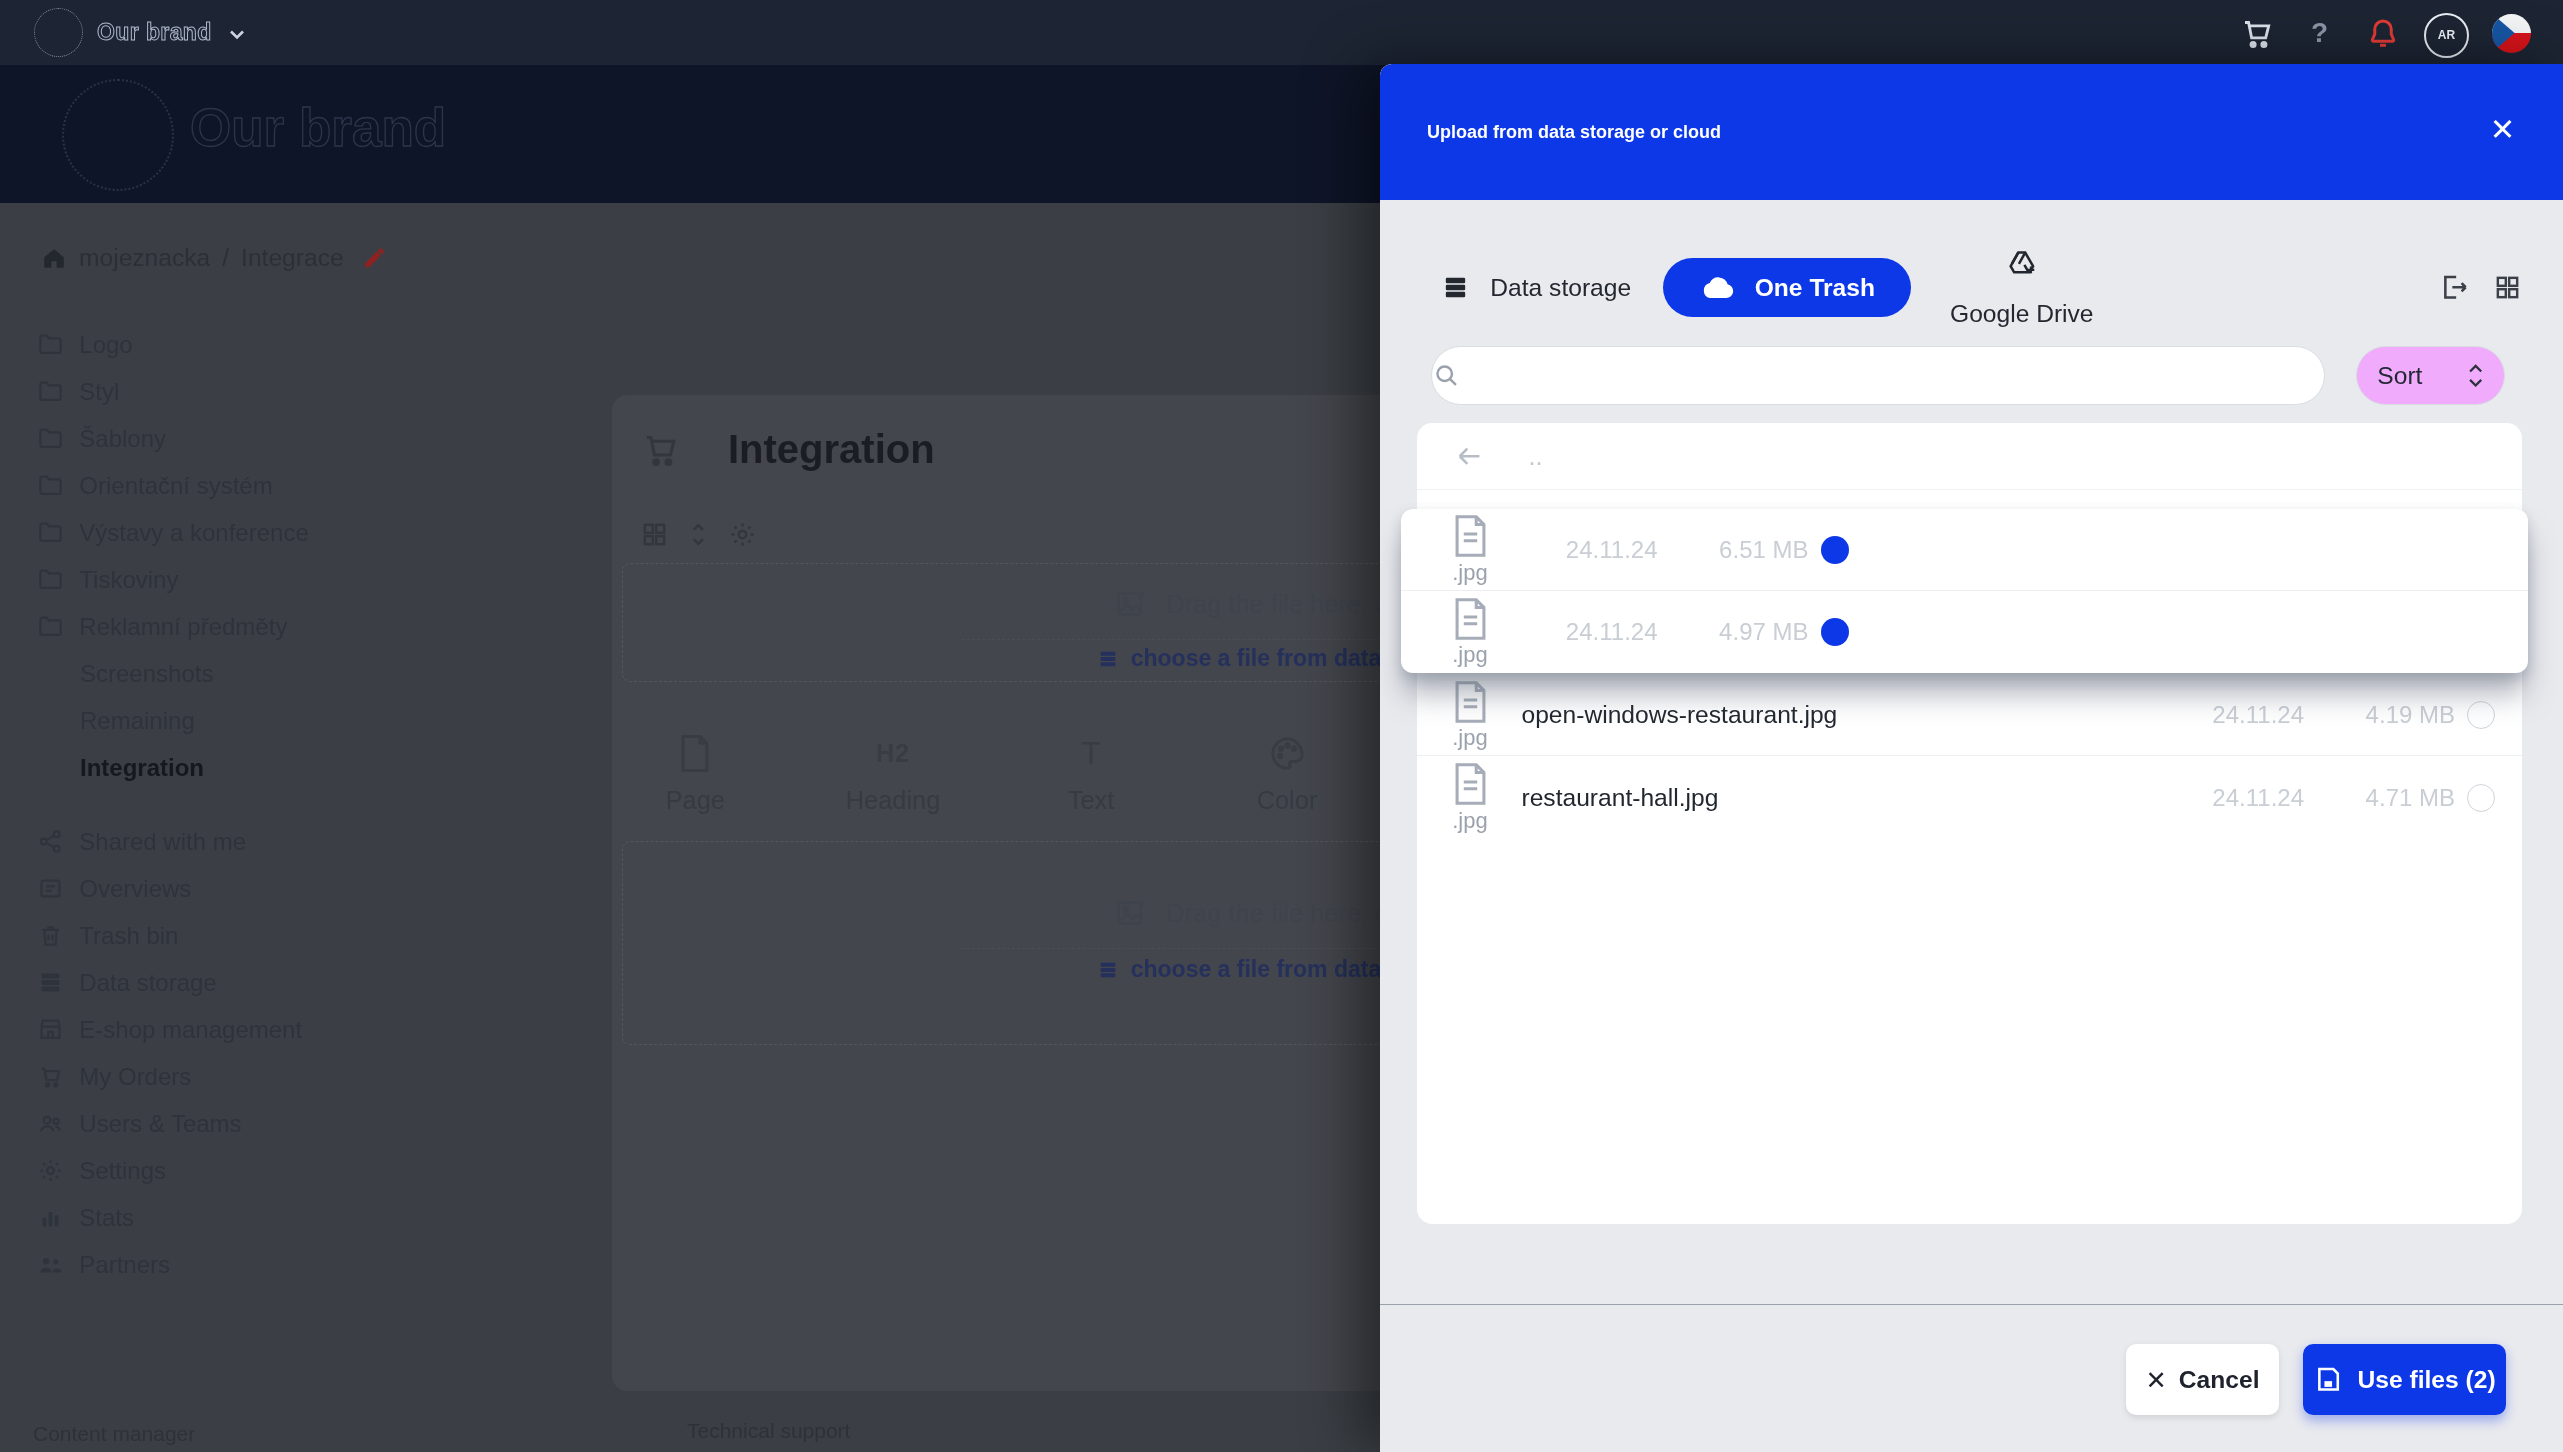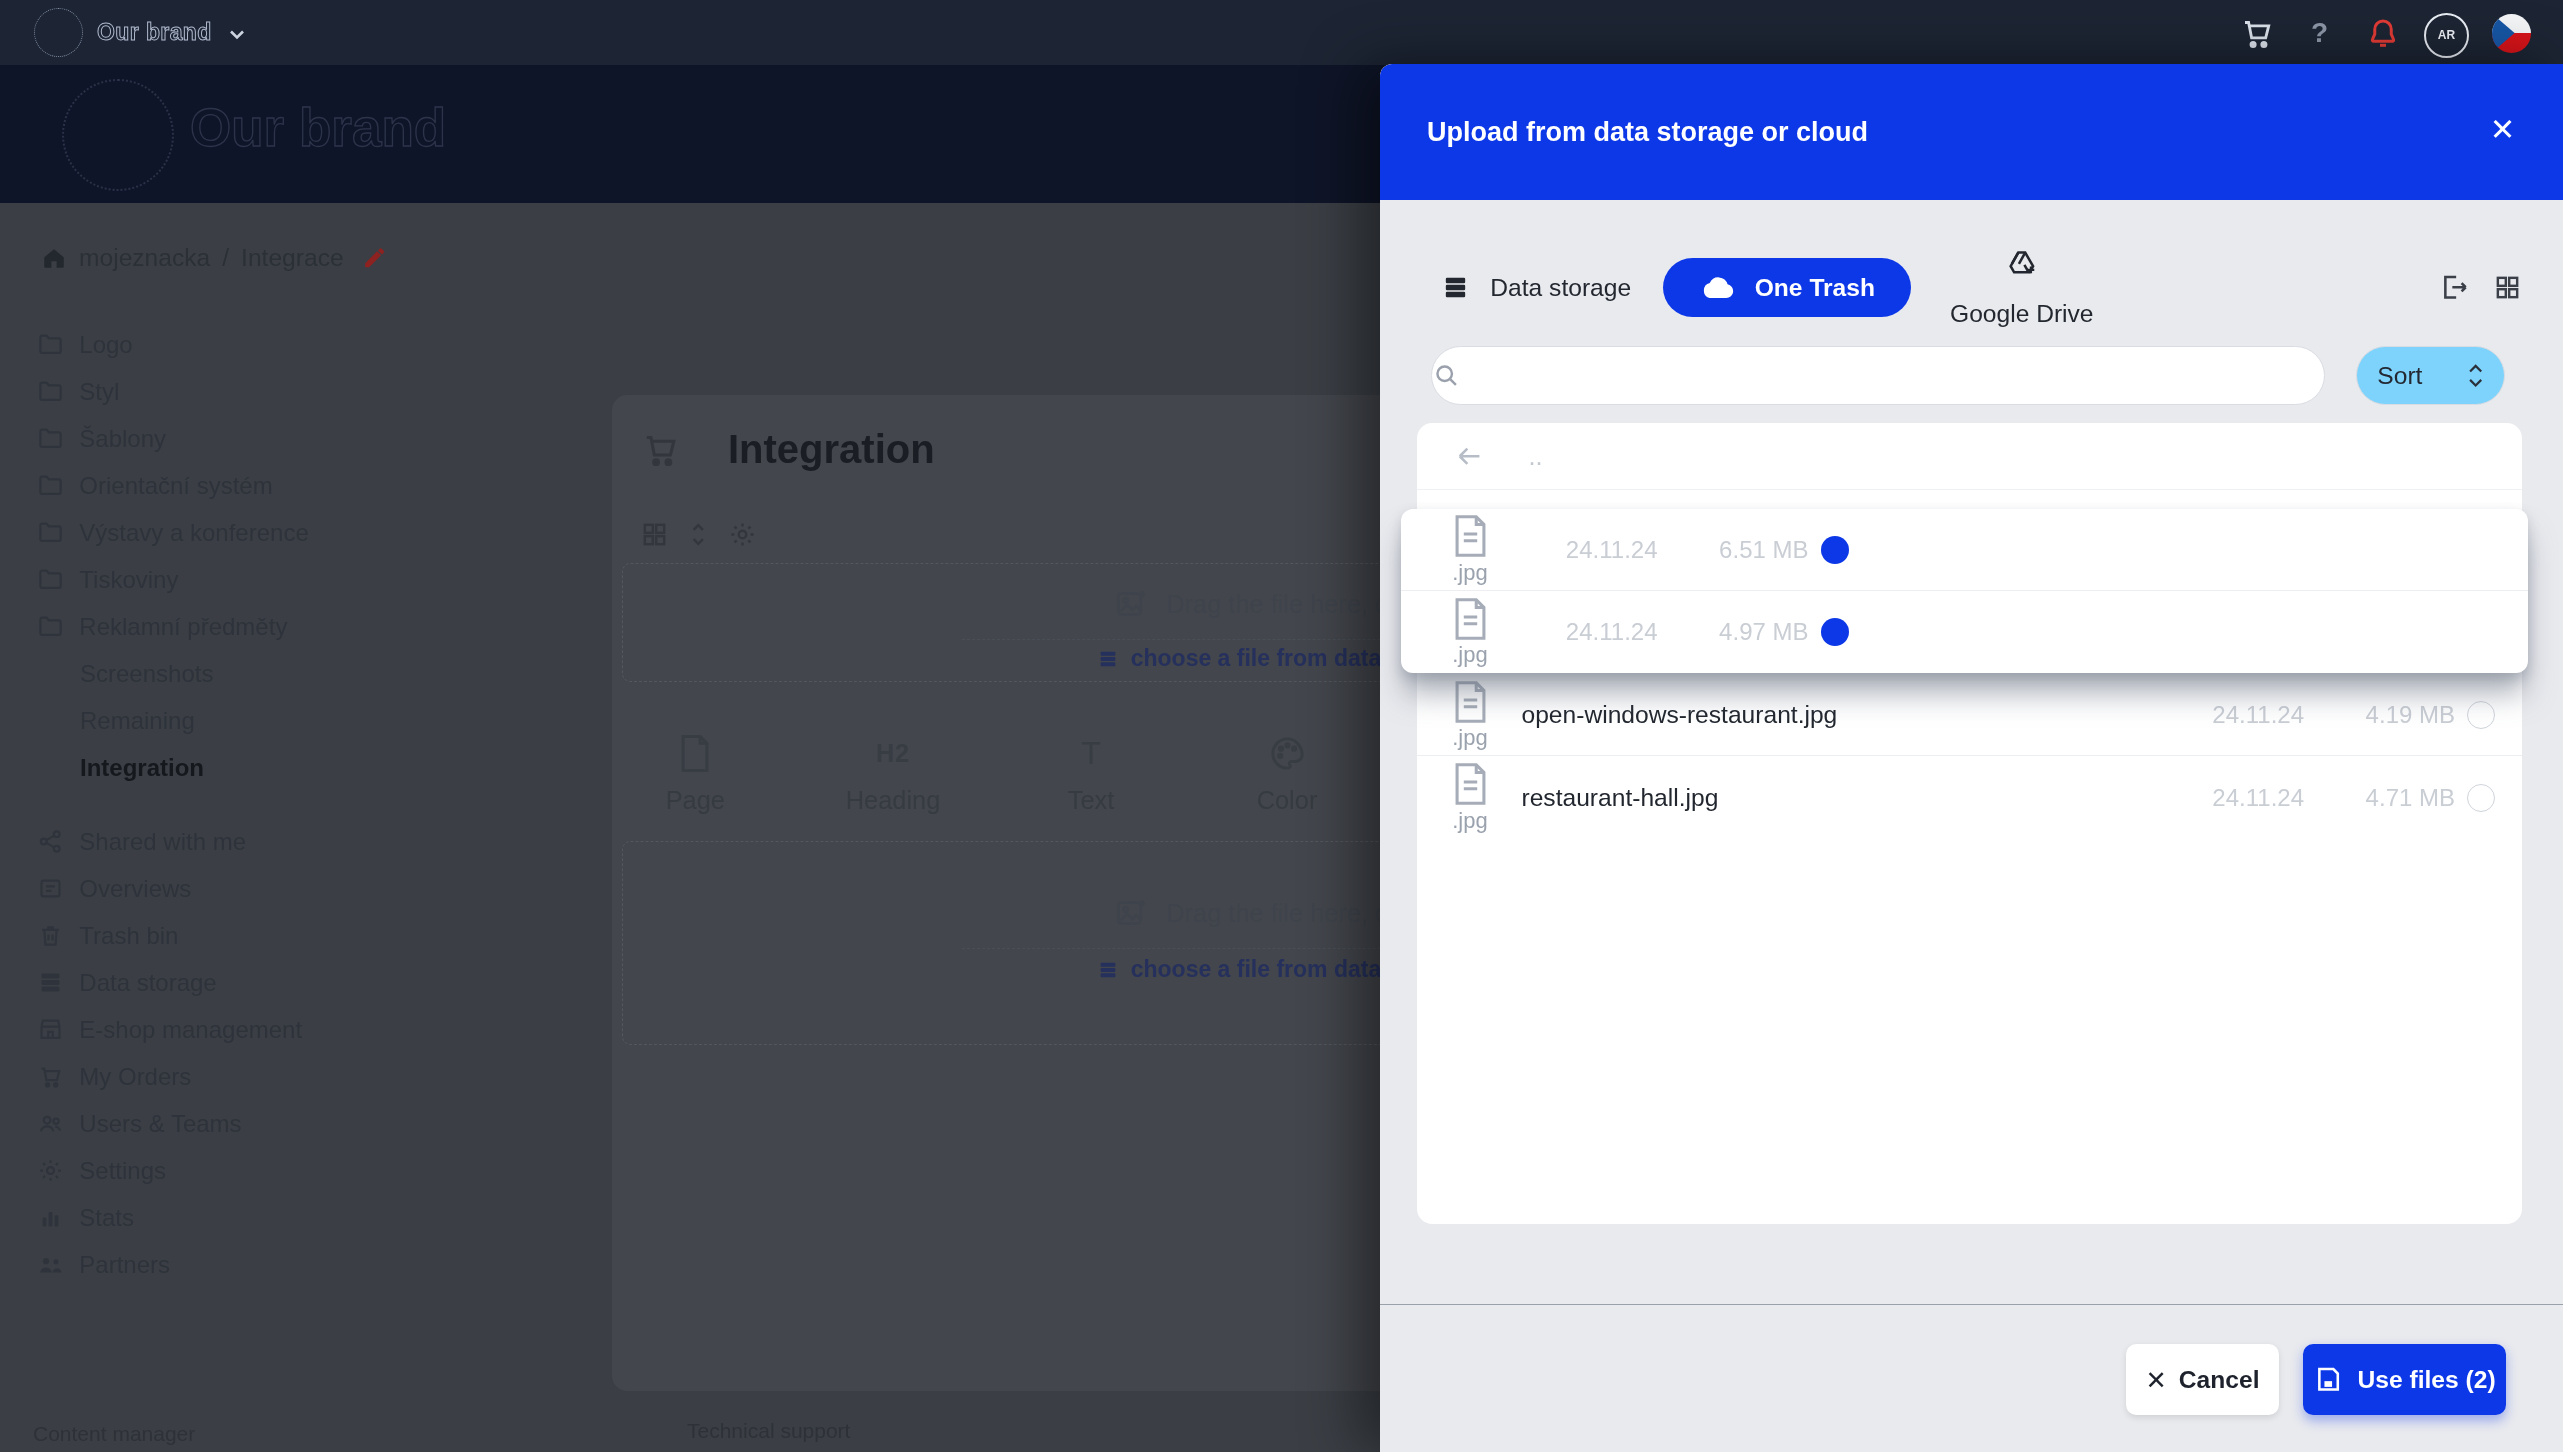--- a/index.html
+++ b/index.html
@@ -60,38 +60,38 @@
   .el .elab{margin-top:12px;font-size:25.4px;}
   .glyphH{font-size:25.4px;font-weight:700;letter-spacing:0.8px;}
   .glyphT{font-size:32px;font-weight:500;}
   .pg-foot{font-size:21px;color:#2e3238;z-index:1;}
 
   
   .modal{left:1380px;top:64px;width:1183px;height:1388px;background:#e9eaee;
          border-top-left-radius:12px;box-shadow:-20.3px 0 59px rgba(0,0,0,.45);z-index:10;overflow:hidden;}
   .m-head{position:absolute;left:0;top:0;width:100%;height:136px;background:#0d38e8;
           border-top-left-radius:12px;display:flex;align-items:center;}
-  .m-title{margin-left:47px;color:#fff;font-size:27px;font-weight:600;}
+  .m-title{margin-left:47px;color:#fff;font-size:18px;font-weight:600;}
   .m-close{position:absolute;right:37px;top:42px;width:47px;height:47px;display:flex;align-items:center;
            justify-content:center;color:#fff;font-size:30.5px;font-weight:300;cursor:pointer;}
   .tabs{position:absolute;left:61px;right:41px;top:194px;height:59px;display:flex;align-items:center;}
   .tab{display:flex;align-items:center;gap:20.3px;font-size:24.6px;color:#23272f;font-weight:500;cursor:pointer;}
   .tab .tic{color:#23272f;}
   .tab-pill{margin-left:32px;height:59px;padding:0 36px;border-radius:30px;background:#0d38e8;
             display:flex;align-items:center;gap:18.6px;color:#fff;font-size:24.6px;font-weight:600;cursor:pointer;}
   .tab-g{margin-left:39px;flex-direction:column;}
   .tabs .spacer{flex:1;}
   .t-right{display:flex;align-items:center;gap:24px;color:#3a3f48;}
   .search{position:absolute;left:51px;top:282px;width:894px;height:59px;background:#fff;border:1.7px solid #d9dce2;
           border-radius:30px;display:flex;align-items:center;box-sizing:border-box;}
   .search input{flex:1;margin-left:29px;border:0;outline:none;background:transparent;
           font-size:24.6px;color:#3c424c;font-family:inherit;}
   .search input::placeholder{color:#8d93a0;}
   .mag{margin-right:22px;color:#9aa1ac;}
-  .sort{position:absolute;left:976px;top:282px;width:149px;height:59px;background:#7dd3fc;border:1.7px solid #d9dce2;
+  .sort{position:absolute;left:976px;top:282px;width:149px;height:59px;background:#f0abfc;border:1.7px solid #d9dce2;
         border-radius:30px;display:flex;align-items:center;justify-content:space-between;
         box-sizing:border-box;padding:0 20.3px;cursor:pointer;}
   .sort .slab{font-size:24.6px;color:#232832;}
   .updown{display:flex;flex-direction:column;gap:4.2px;color:#2b313b;}
 
   .panel{position:absolute;left:37px;top:359px;width:1105px;height:801px;background:#fff;border-radius:15.3px;}
   .back-row{display:flex;align-items:center;height:66px;padding-left:37px;border-bottom:0.8px solid #f0f1f4;cursor:pointer;}
   .back-row .arr{color:#b7bdc7;}
   .back-row .dots{margin-left:44px;font-size:25.4px;color:#c3c8d0;}
   .file-row{display:flex;align-items:center;box-sizing:border-box;}

